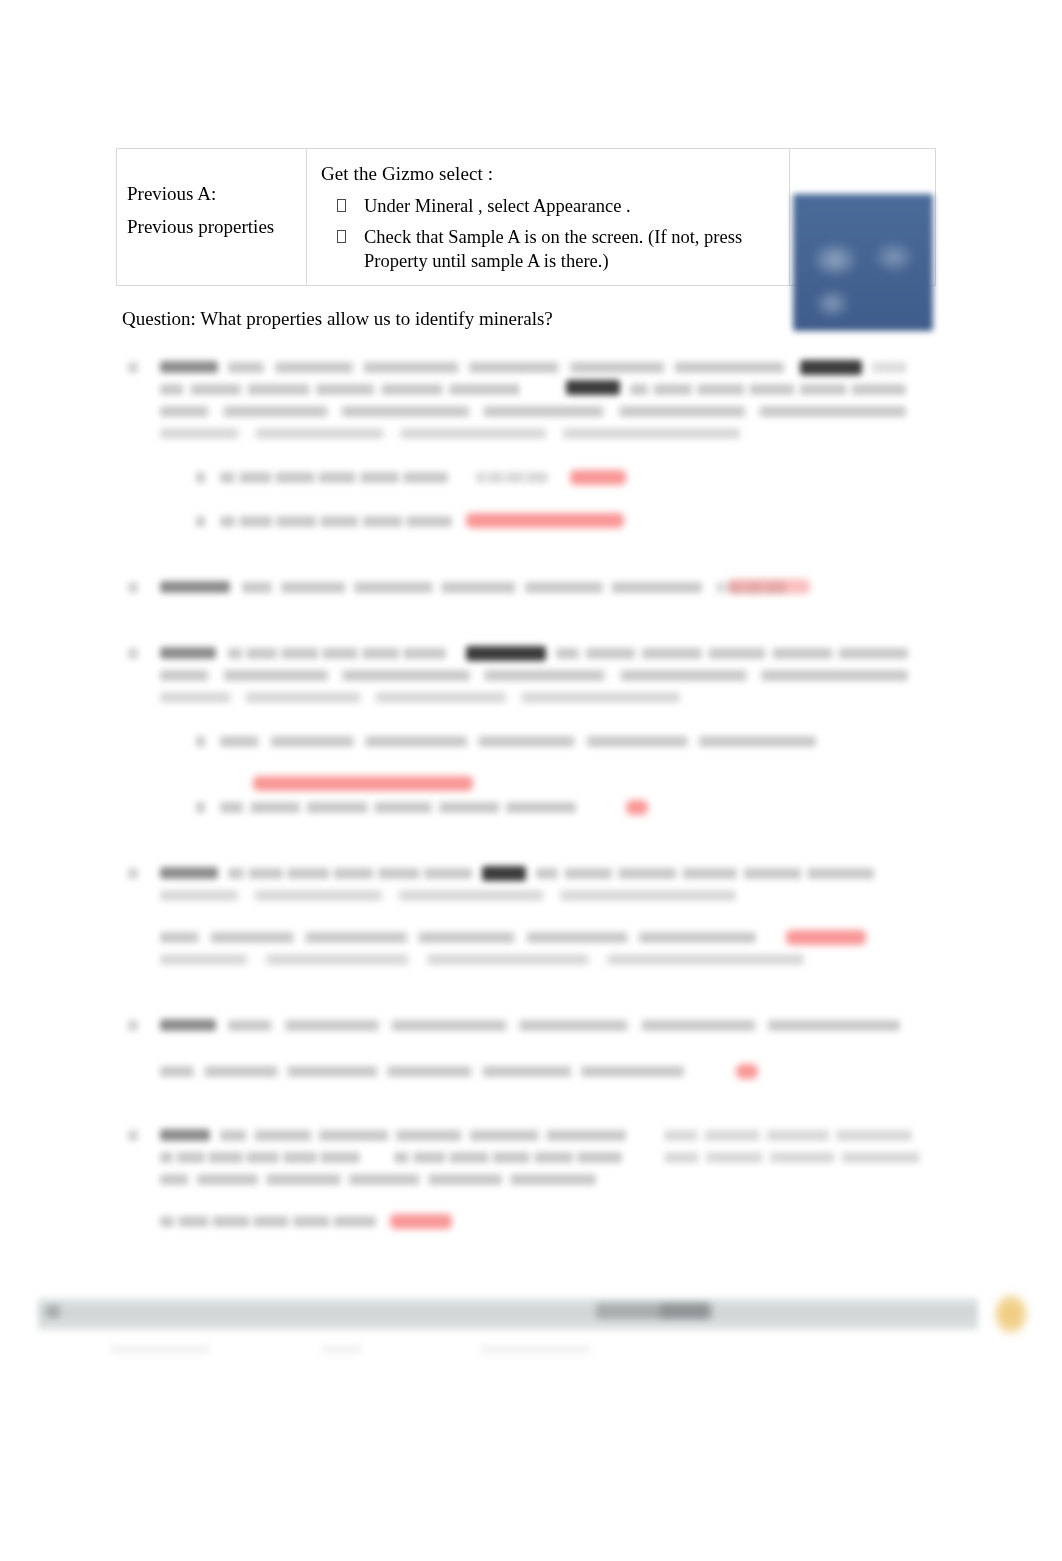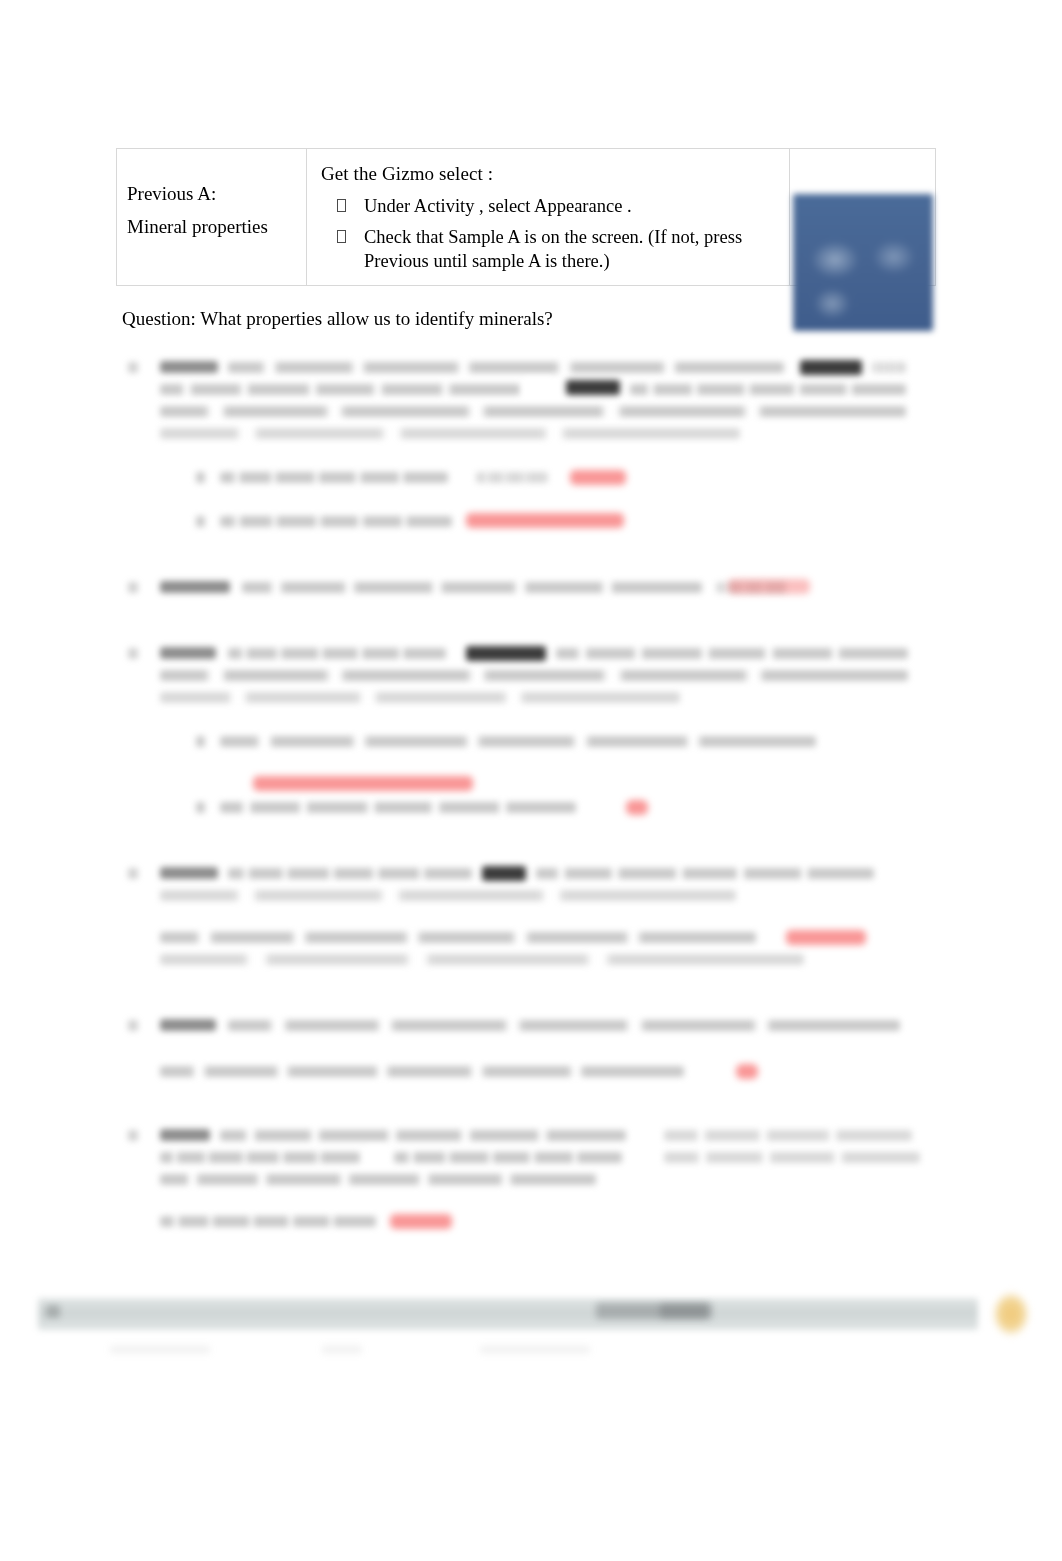--- a/index.html
+++ b/index.html
@@ -254,34 +254,34 @@
 </style>
 </head>
 <body>
 
 <div class="page">
 
   <div class="header-table">
 
     <div class="cell-activity">
       <div>Previous A:</div>
-      <div>Mineral properties</div>
+      <div>Previous properties</div>
     </div>
 
     <div class="cell-instructions">
       <div class="gizmo-ready">Get the Gizmo select   :</div>
 
       <div class="bullet-row">
         <span class="tofu"></span>
-        <span class="bullet-text">Under  Activity   , select   Appearance    .</span>
+        <span class="bullet-text">Under  Mineral   , select   Appearance    .</span>
       </div>
 
       <div class="bullet-row">
         <span class="tofu"></span>
-        <span class="bullet-text">Check that   Sample   A is on the screen. (If not, press   Previous    until sample  A is there.)</span>
+        <span class="bullet-text">Check that   Sample   A is on the screen. (If not, press   Property    until sample  A is there.)</span>
       </div>
     </div>
 
     <div class="cell-spacer"></div>
   </div>
 
   <div class="gizmo-thumb"></div>
 
   <div class="question-line">Question: What properties allow us to identify minerals?</div>
 

